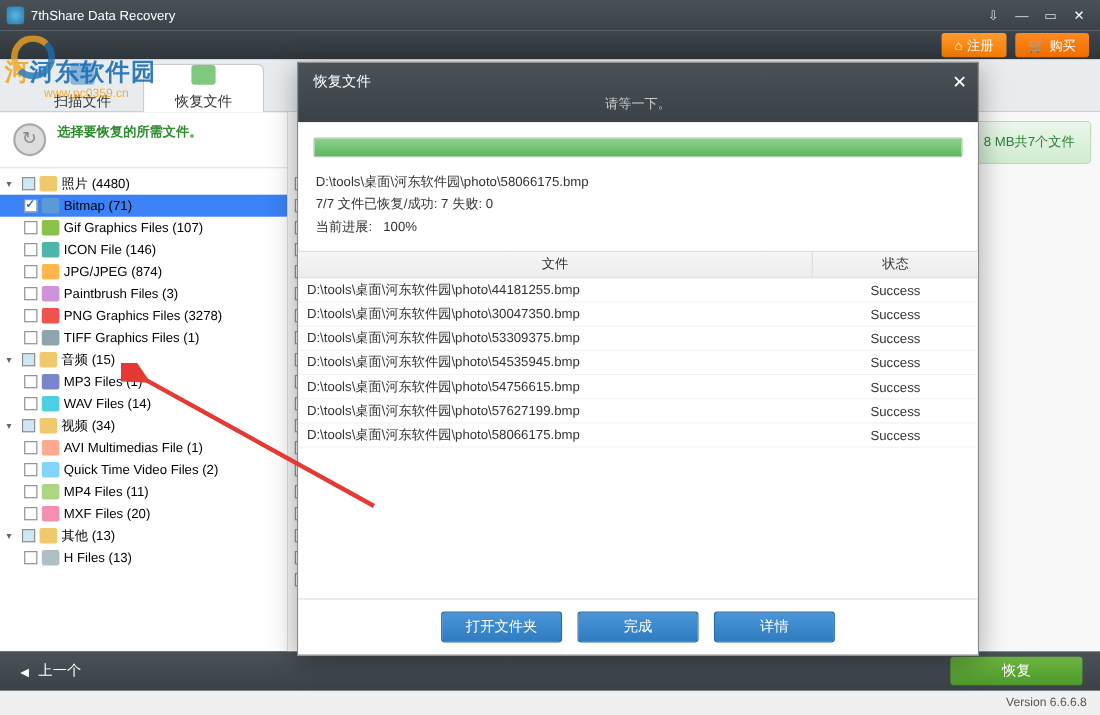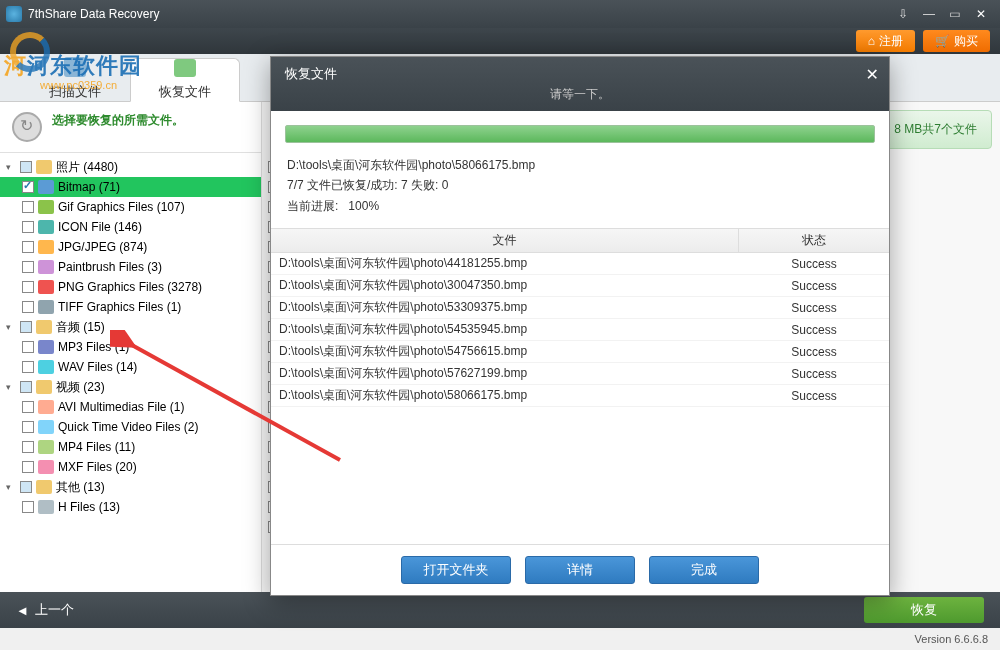--- a/index.html
+++ b/index.html
@@ -48,21 +48,21 @@
 .tnode .fi.pb { background:#ce93d8; }
 .tnode .fi.png { background:#ef5350; }
 .tnode .fi.tif { background:#90a4ae; }
 .tnode .fi.mp3 { background:#7986cb; }
 .tnode .fi.wav { background:#4dd0e1; }
 .tnode .fi.avi { background:#ffab91; }
 .tnode .fi.qt { background:#81d4fa; }
 .tnode .fi.mp4 { background:#aed581; }
 .tnode .fi.mxf { background:#f48fb1; }
 .tnode .fi.h { background:#b0bec5; }
-.tnode.sel { background:#22c55e; }
+.tnode.sel { background:#3b82f6; }
 
 .right { flex:1; background:#f8f8f8; position:relative; }
 .right .list { height:100%; overflow:auto; }
 .right .row { display:flex; align-items:center; height:20px; font-size:12px; padding-left:6px; gap:6px; }
 .right .row .cb { width:12px; height:12px; border:1px solid #888; background:#fff; position:relative; }
 .right .row .cb.checked::after { content:"✓"; position:absolute; top:-3px; left:0; color:#2a7aaa; font-size:11px; font-weight:bold; }
 .right .banner { margin:8px; padding:10px 14px; background:linear-gradient(#eaf6ea,#d0ecd0); border:1px solid #b6dcb6; border-radius:4px; font-size:12px; color:#2e7d32; text-align:right; }
 
 .footer { height:36px; background:linear-gradient(#4a5258,#3a4248); display:flex; align-items:center; padding:0 16px; justify-content:space-between; }
 .footer .back { color:#fff; font-size:13px; display:flex; align-items:center; gap:6px; cursor:pointer; }
@@ -203,21 +203,21 @@
         </div>
         <div class="tnode l2 ">
           <span class="cb "></span>
           <span class="fi wav"></span>
           <span>WAV Files (14)</span>
         </div>
         <div class="tnode cat l1">
           <span class="tri">▾</span>
           <span class="cb partial"></span>
           <span class="fi folder"></span>
-          <span>视频 (23)</span>
+          <span>视频 (34)</span>
         </div>
         <div class="tnode l2 ">
           <span class="cb "></span>
           <span class="fi avi"></span>
           <span>AVI Multimedias File (1)</span>
         </div>
         <div class="tnode l2 ">
           <span class="cb "></span>
           <span class="fi qt"></span>
           <span>Quick Time Video Files (2)</span>
@@ -366,22 +366,22 @@
           <div class="c2">Success</div>
         </div>
         <div class="mgr">
           <div class="c1">D:\tools\桌面\河东软件园\photo\58066175.bmp</div>
           <div class="c2">Success</div>
         </div>
       </div>
   </div>
   <div class="mbtns">
     <div class="mbtn">打开文件夹</div>
+    <div class="mbtn">完成</div>
     <div class="mbtn">详情</div>
-    <div class="mbtn">完成</div>
   </div>
 </div>
 
 <svg class="arrow" style="left:110px; top:330px;" width="250" height="150">
   <defs>
       <marker id="ah" markerWidth="12" markerHeight="12" refX="2" refY="6" orient="auto">
         <path d="M12,0 L0,6 L12,12 z" fill="#e53935"></path>
       </marker>
     </defs>
   <line x1="230" y1="130" x2="20" y2="14" stroke="#e53935" stroke-width="4" marker-end="url(#ah)"></line>

